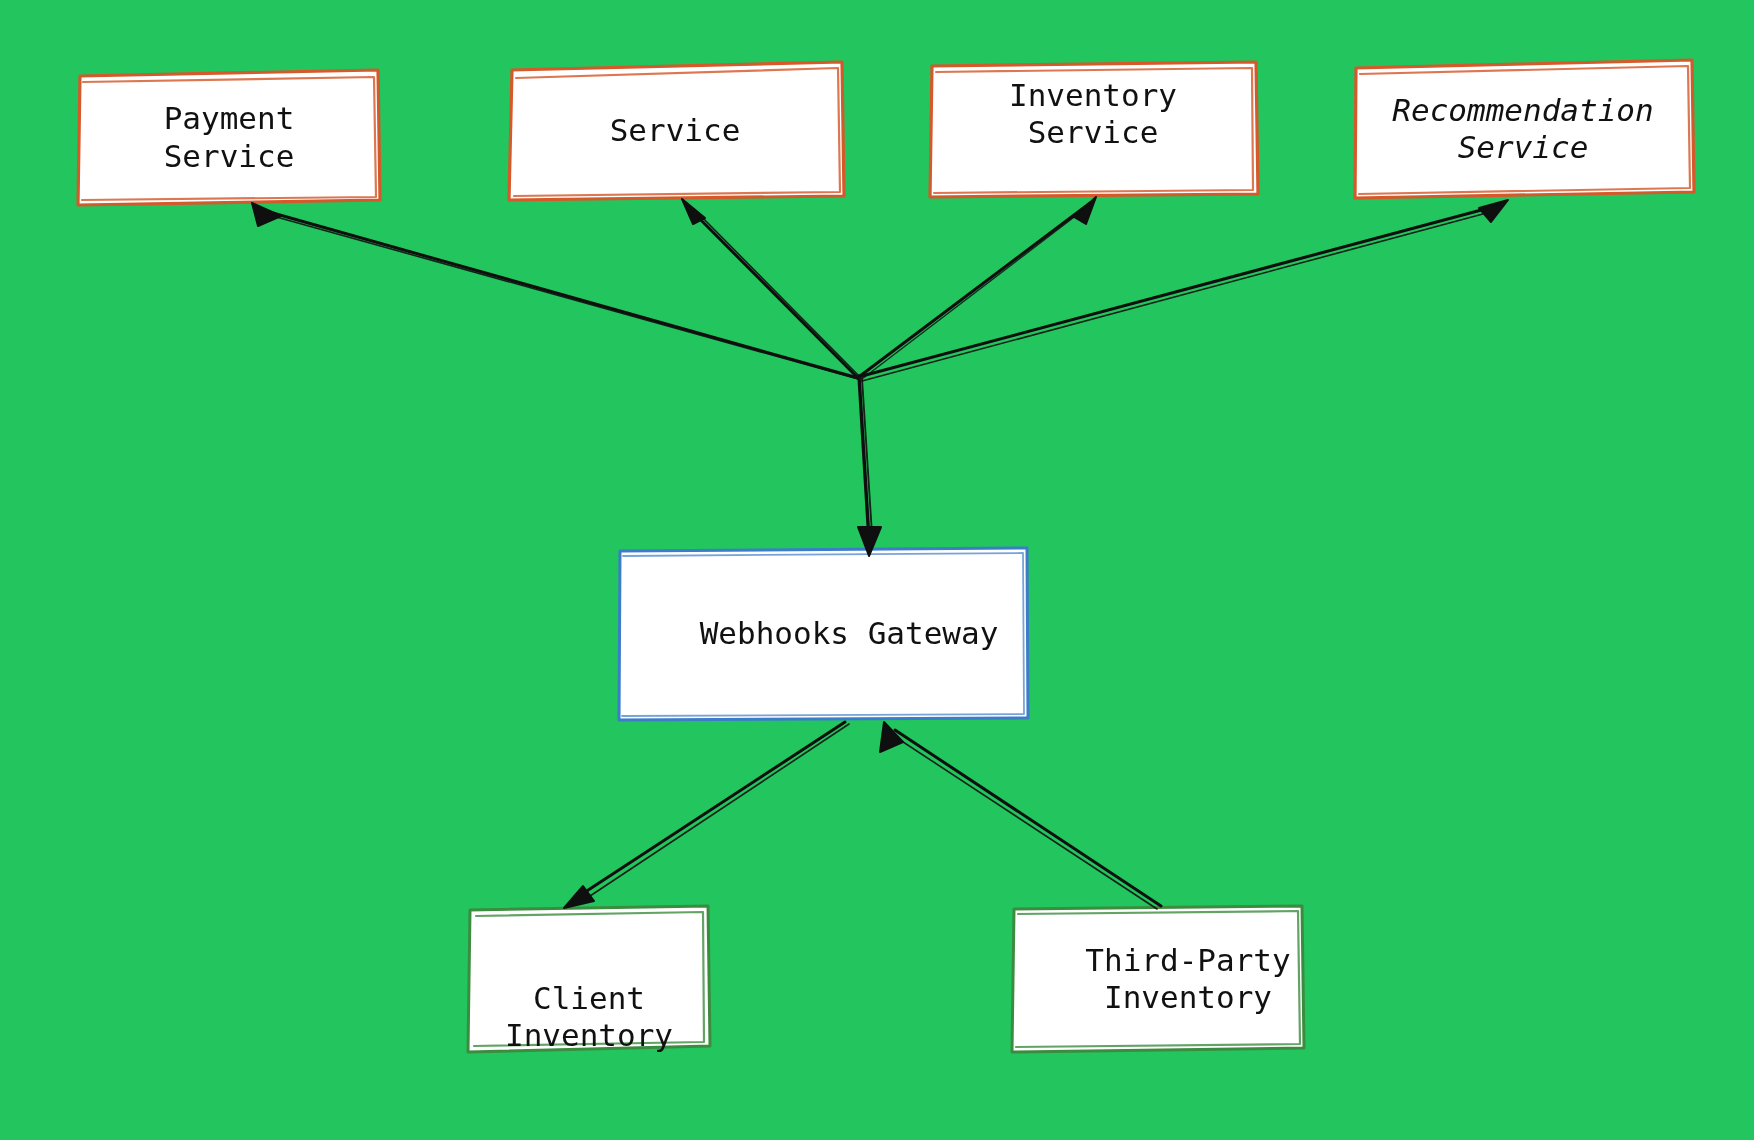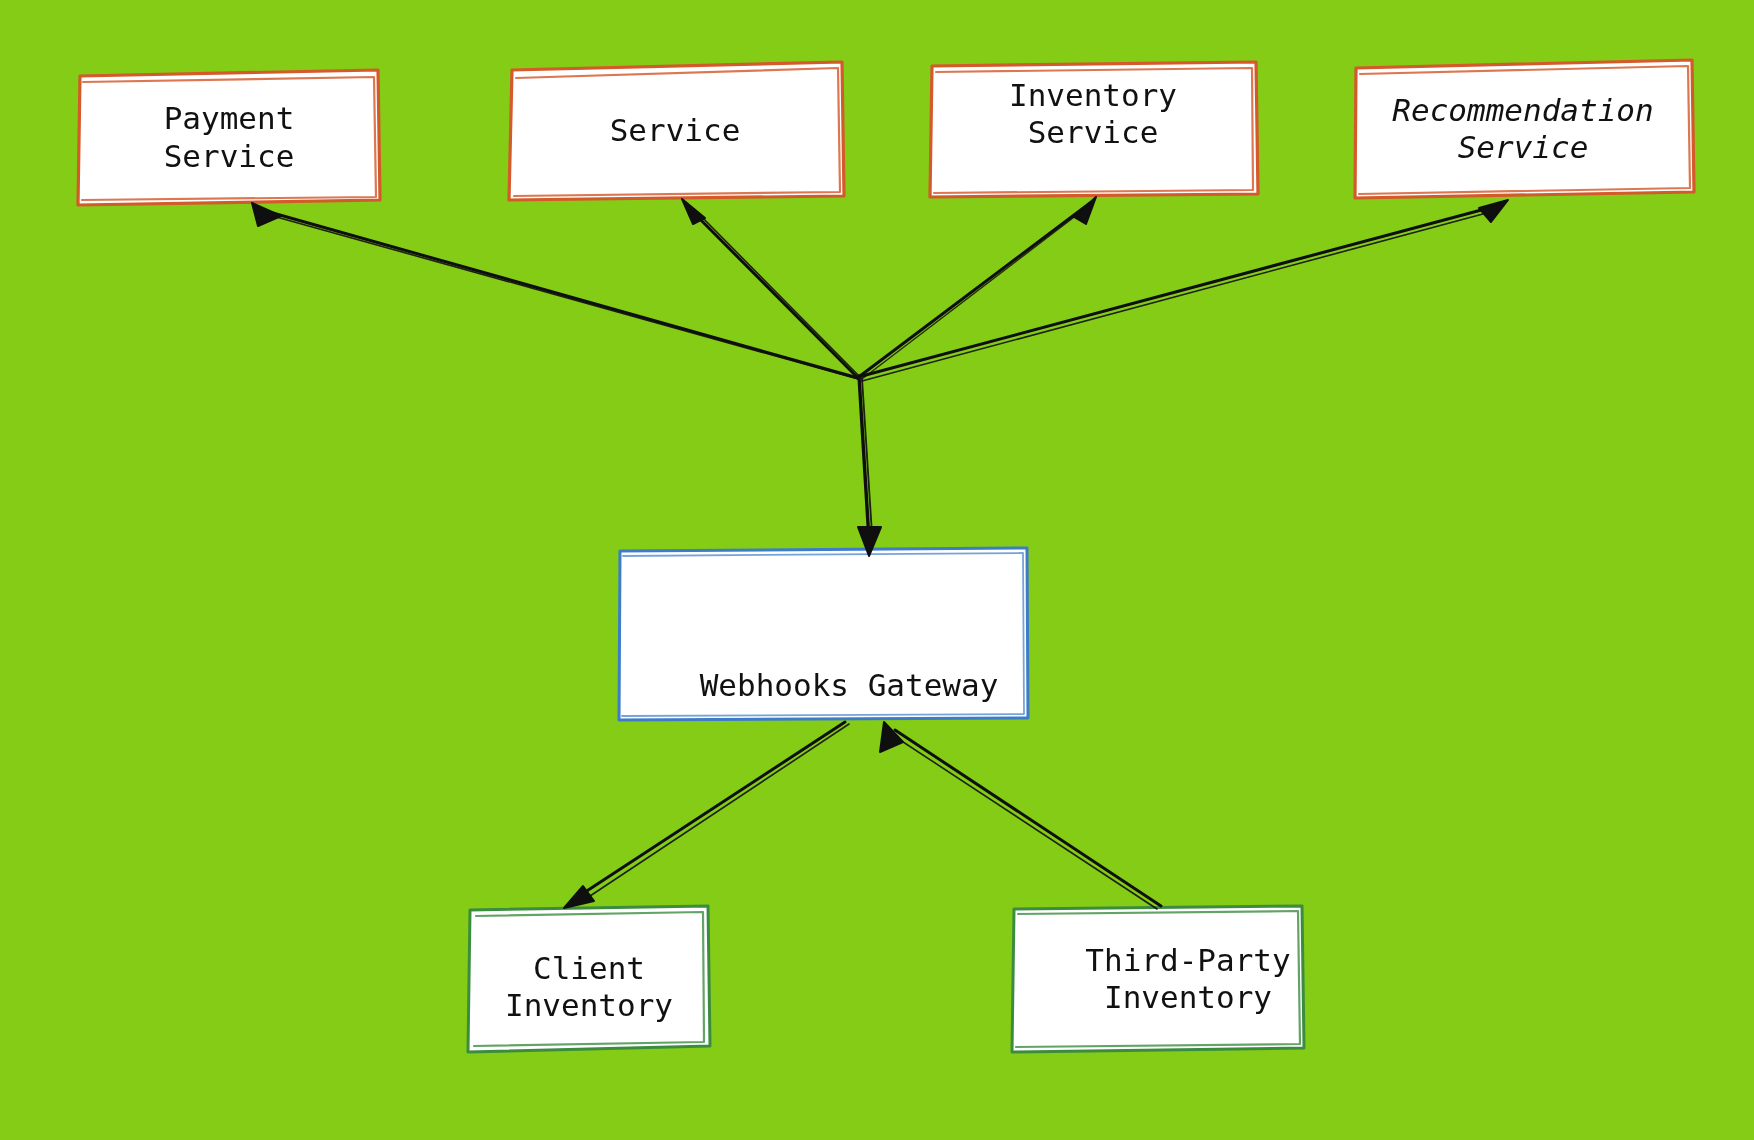--- a/index.html
+++ b/index.html
@@ -1,21 +1,21 @@
 <!DOCTYPE html>
 <html><head>
 <meta charset="utf-8">
 <style>
   html,body{margin:0;padding:0;background:#ffffff;}
   body{
     width:1754px;height:1140px;
     font-family:"DejaVu Sans Mono","Liberation Mono",monospace;
     overflow:hidden;
   }
-  #canvas{position:relative;width:1754px;height:1140px;background:#84cc16;}
+  #canvas{position:relative;width:1754px;height:1140px;background:#22c55e;}
   #diagram{position:absolute;inset:0;width:1754px;height:1140px;}
   .node-label{
     position:absolute;
     display:flex;
     flex-direction:column;
     align-items:center;
     justify-content:center;
     text-align:center;
     color:#111111;
     font-family:"DejaVu Sans Mono","Liberation Mono",monospace;
@@ -127,25 +127,25 @@
   <div class="node-label" style="left:928px;top:62px;width:330px;height:104px;">
     <span>Inventory</span>
     <span>Service</span>
   </div>
 
   <div class="node-label" style="left:1352px;top:60px;width:342px;height:138px;font-style:italic;">
     <span>Recommendation</span>
     <span>Service</span>
   </div>
 
-  <div class="node-label single" style="left:618px;top:532px;width:462px;height:172px;justify-content:flex-end;">
+  <div class="node-label single" style="left:618px;top:548px;width:462px;height:172px;">
     <span>Webhooks Gateway</span>
   </div>
 
-  <div class="node-label" style="left:468px;top:914px;width:242px;height:146px;">
+  <div class="node-label" style="left:468px;top:944px;width:242px;height:146px;">
     <span>Client</span>
     <span>Inventory</span>
   </div>
 
   <div class="node-label" style="left:1012px;top:906px;width:292px;height:146px;padding-left:30px;">
     <span>Third-Party</span>
     <span>Inventory</span>
   </div>
 
 </div>

